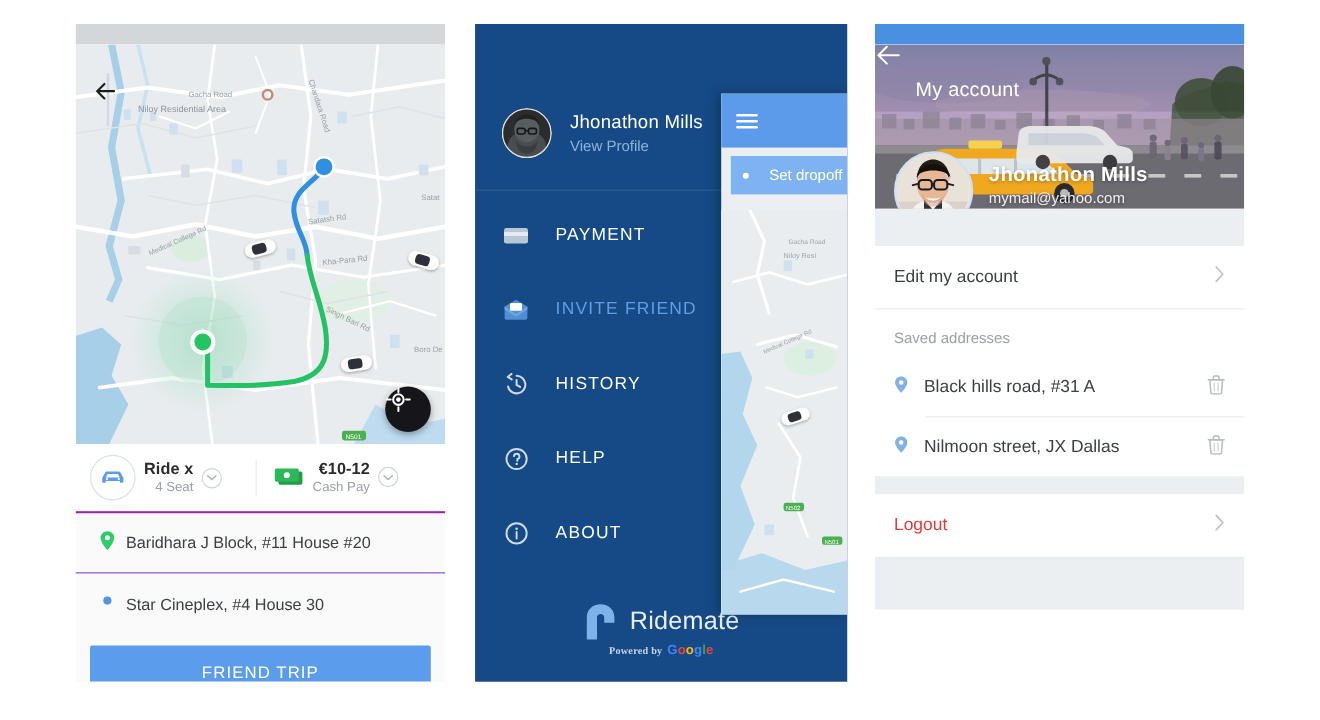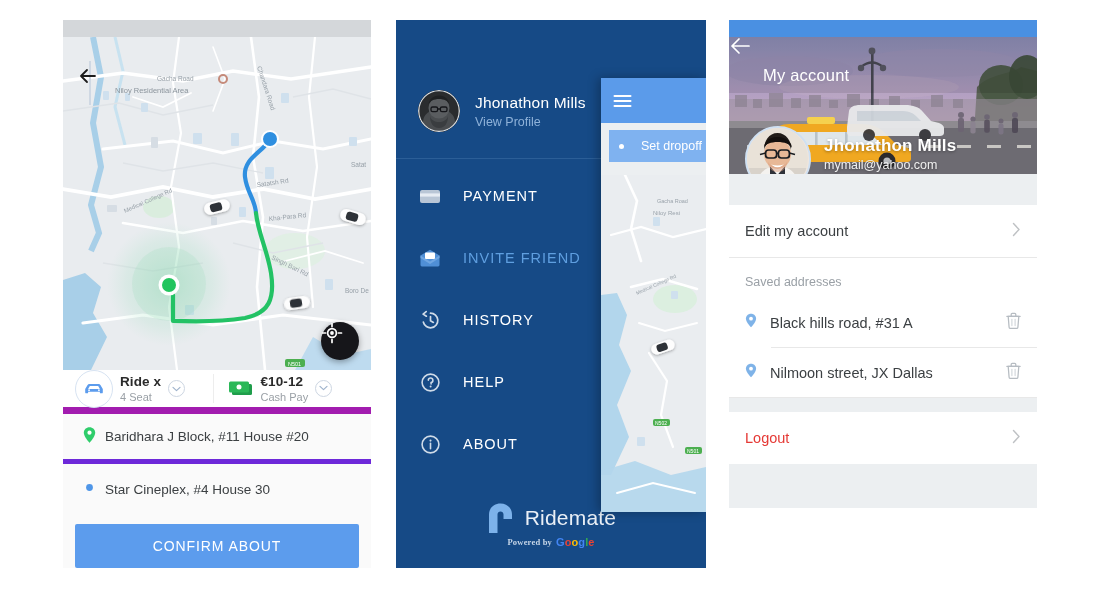--- a/index.html
+++ b/index.html
@@ -34,23 +34,24 @@
   .p1-gps {
     position: absolute; right: 12px; bottom: 10px;
     width: 38px; height: 38px; border-radius: 50%;
     background: #16161a; z-index: 7;
     display: flex; align-items: center; justify-content: center;
     box-shadow: 0 2px 6px rgba(0,0,0,.35);
   }
 
   
   .p1-opts {
-    display: flex; align-items: center; height: 44px;
-    background: #fff; border-bottom: 7px solid #a21caf;
+    display: flex; align-items: center; height: 58px;
+    background: #fff; border-bottom: 2px solid #a21caf;
     padding: 0 6px;
+    text-align: right;
   }
   .p1-opt { flex: 1; display: flex; align-items: center; gap: 7px; padding-left: 6px; }
   .p1-opt + .p1-opt { border-left: 1px solid #ededed; padding-left: 14px; }
   .opt-ico-ring {
     width: 38px; height: 38px; border-radius: 50%;
     border: 1.5px solid #d7e3f2; display: flex; align-items: center; justify-content: center;
     flex: 0 0 auto;
   }
   .opt-txt { line-height: 1.12; }
   .opt-title { font-size: 13.5px; color: #2b2b2b; font-weight: 700; letter-spacing: .1px; }
@@ -59,21 +60,21 @@
     width: 17px; height: 17px; border-radius: 50%; border: 1px solid #cdd6e2;
     display: flex; align-items: center; justify-content: center; flex: 0 0 auto;
   }
   .cash-ico { width: 26px; height: 17px; flex: 0 0 auto; }
 
   
   .p1-addr-wrap { background: #fafafa; padding: 0 0 0 0; flex: 1; }
   .p1-addr {
     position: relative; display: flex; align-items: center;
     height: 50px; padding-left: 42px; padding-right: 14px;
-    border-bottom: 5px solid #6d28d9; background: #fafafa;
+    border-bottom: 1px solid #6d28d9; background: #fafafa;
   }
   .p1-addr:last-of-type { border-bottom: none; }
   .p1-addr .txt { font-size: 13.5px; color: #3c4043; }
   .addr-pin { position: absolute; left: 20px; top: 50%; transform: translateY(-50%); }
   .addr-line {
     position: absolute; left: 25.5px; top: 41px; width: 2px; height: 44px;
     background: #cfd8e3;
   }
 
   .p1-cta-wrap { background: #fafafa; padding: 10px 12px 16px; }
@@ -380,21 +381,21 @@
         <span class="addr-pin">
           <svg width="13" height="13" viewBox="0 0 13 13">
             <circle cx="6.5" cy="6.5" r="3.4" fill="#4f96e8"></circle>
           </svg>
         </span>
         <span class="txt">Star Cineplex, #4 House 30</span>
       </div>
     </div>
 
     <div class="p1-cta-wrap">
-      <button class="p1-cta">CONFIRM ABOUT</button>
+      <button class="p1-cta">FRIEND TRIP</button>
     </div>
 
   </div>
 
   <div class="panel" id="panel2">
     <div class="drawer">
 
       <div class="dr-profile">
         <span class="dr-avatar">
           <svg width="42" height="42" viewBox="0 0 42 42">

